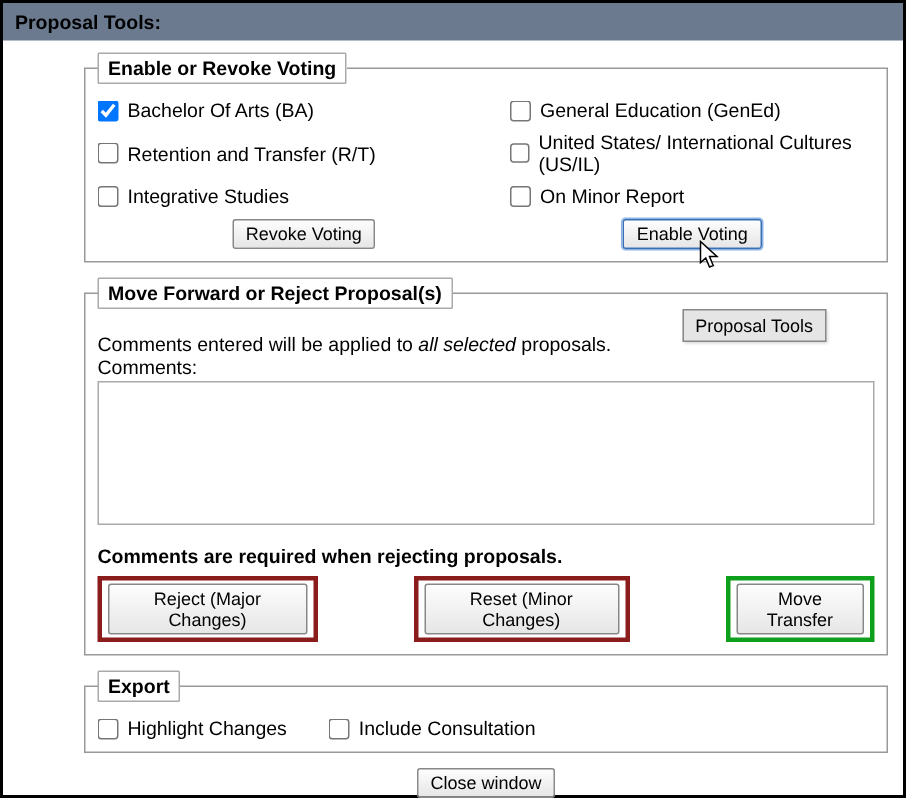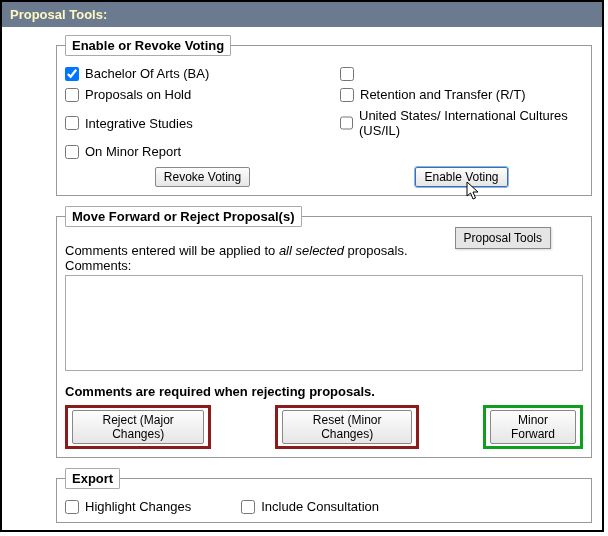--- a/index.html
+++ b/index.html
@@ -13,21 +13,21 @@
   .window {
     width: 604px;
     height: 532px;
     border: 2px solid #000;
     margin: 0;
     position: relative;
     background: #fff;
   }
   .titlebar {
     background: #6b7a8f;
-    color: #fef9c3;
+    color: #000000;
     font-weight: bold;
     font-size: 13px;
     padding: 5px 8px;
   }
   .content {
     padding: 8px 10px 6px 10px;
     margin-left: 44px;
   }
   fieldset {
     border: 1px solid #999;
@@ -104,21 +104,21 @@
     margin-top: 6px;
     align-items: flex-start;
   }
   .btn-box {
     padding: 2px 4px;
     display: inline-block;
   }
   .btn-box.red { border: 3px solid #8a1c1c; }
   .btn-box.green { border: 3px solid #0e9f1d; }
   .btn-box button { background: linear-gradient(#fdfdfd,#e6e6e6); border:1px solid #888; border-radius:2px; padding:2px 6px; font-size:12px; cursor:pointer; font-family:inherit;}
-  .export-row { display:flex; align-items:center; gap: 50px; }
+  .export-row { display:flex; align-items:center; gap: 28px; }
   .export-row .check-item { gap:6px; }
   .export-btn-wrap { margin-left:auto; margin-right: 24px;}
   .footer { text-align:center; margin-top: 2px; }
   fieldset.move {
     padding-top: 16px;
   }
 </style>
 </head>
 <body>
 
@@ -128,36 +128,33 @@
 
     <fieldset>
       <legend>Enable or Revoke Voting</legend>
       <div class="checkgrid">
         <label class="check-item">
           <input type="checkbox" checked="" style="">
           <span>Bachelor Of Arts (BA)</span>
         </label>
         <label class="check-item">
           <input type="checkbox" style="">
-        </label>
-        <label class="check-item">
-          <input type="checkbox" style="">
-          <span>Proposals on Hold</span>
+          <span>General Education (GenEd)</span>
         </label>
         <label class="check-item">
           <input type="checkbox" style="">
           <span>Retention and Transfer (R/T)</span>
         </label>
         <label class="check-item">
           <input type="checkbox" style="">
+          <span>United States/ International Cultures (US/IL)</span>
+        </label>
+        <label class="check-item">
+          <input type="checkbox" style="">
           <span>Integrative Studies</span>
-        </label>
-        <label class="check-item">
-          <input type="checkbox" style="">
-          <span>United States/ International Cultures (US/IL)</span>
         </label>
         <label class="check-item">
           <input type="checkbox" style="">
           <span>On Minor Report</span>
         </label>
       </div>
       <div class="btnrow-voting">
         <div>
             <button class="std">Revoke Voting</button>
           </div>
@@ -180,21 +177,21 @@
       <textarea class="comments" value="" style=""></textarea>
       <div class="req-note"><span>Comments are required when rejecting proposals.</span></div>
       <div class="action-row">
         <span class="btn-box red">
           <button>Reject (Major Changes)</button>
         </span>
         <span class="btn-box red">
           <button>Reset (Minor Changes)</button>
         </span>
         <span class="btn-box green">
-          <button>Minor Forward</button>
+          <button>Move Transfer</button>
         </span>
       </div>
     </fieldset>
 
     <fieldset>
       <legend>Export</legend>
       <div class="export-row">
         <label class="check-item">
           <input type="checkbox" style="">
           <span>Highlight Changes</span>

